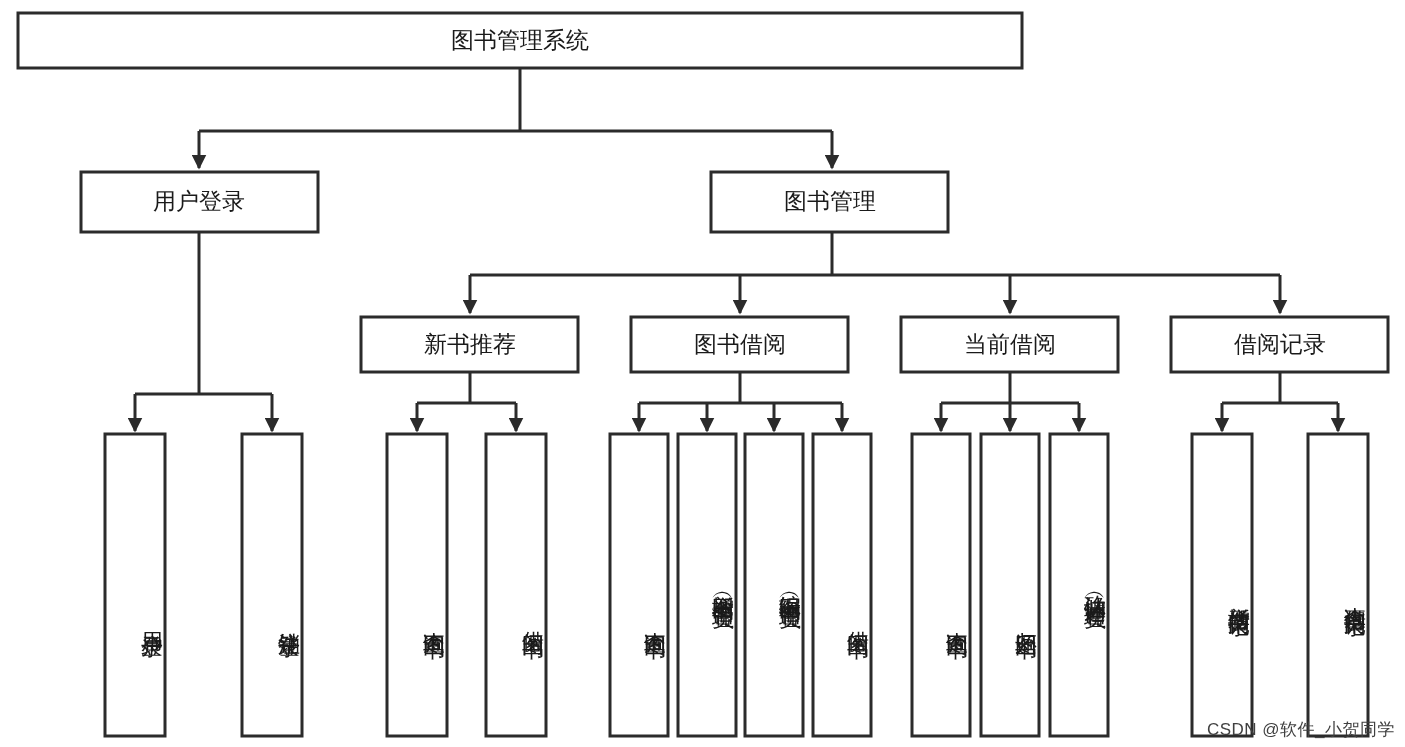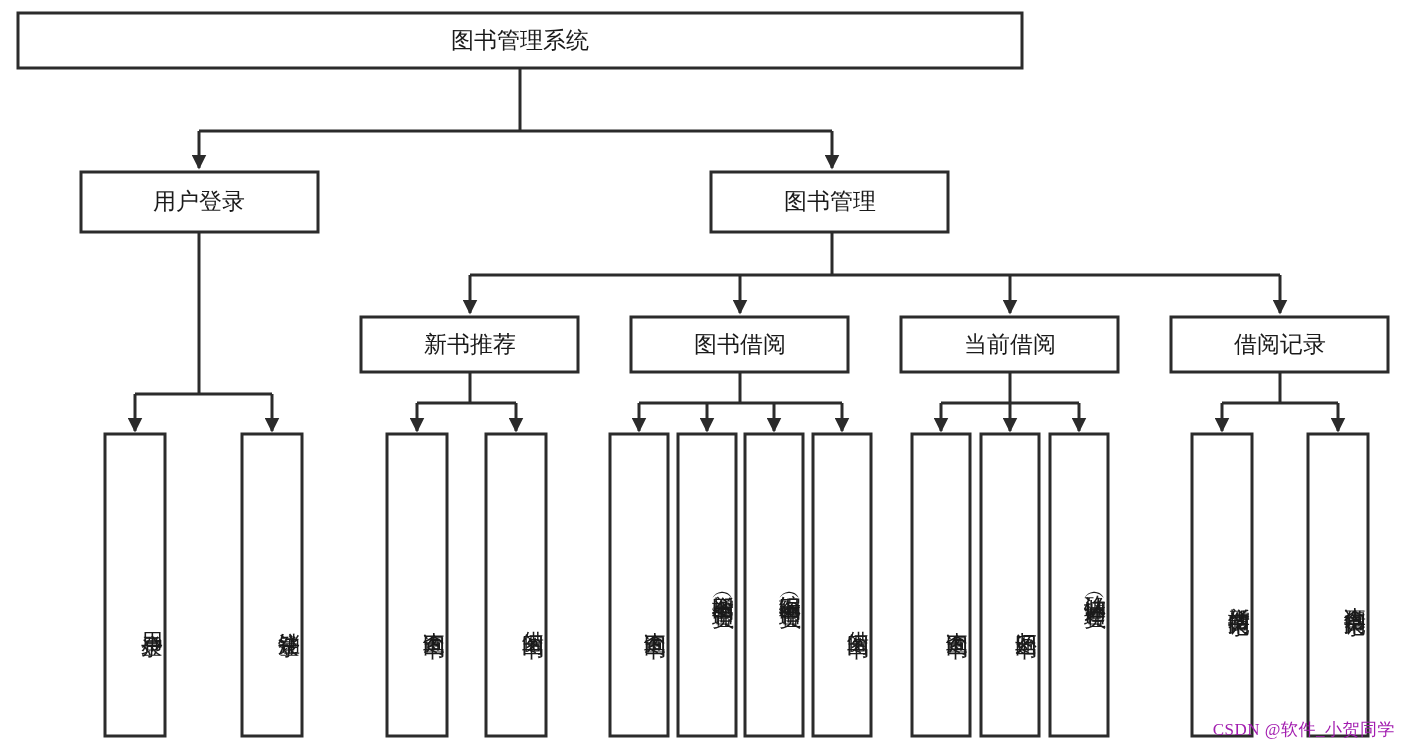--- a/index.html
+++ b/index.html
@@ -53,23 +53,23 @@
     line-height: 1.22;
     letter-spacing: 2px;
     text-align: center;
     white-space: nowrap;
     pointer-events: none;
   }
   .watermark {
     position: absolute;
     right: 10px;
     bottom: 6px;
-    font-family: Liberation Serif, serif;
+    font-family: Liberation Sans, sans-serif;
     font-size: 17px;
-    color: #a21caf;
+    color: #404040;
     letter-spacing: 0.5px;
     white-space: nowrap;
   }
 </style>
 </head>
 <body>
 
 <div id="diagram-root">
 
   <svg class="diagram" viewBox="0 0 1405 747">

